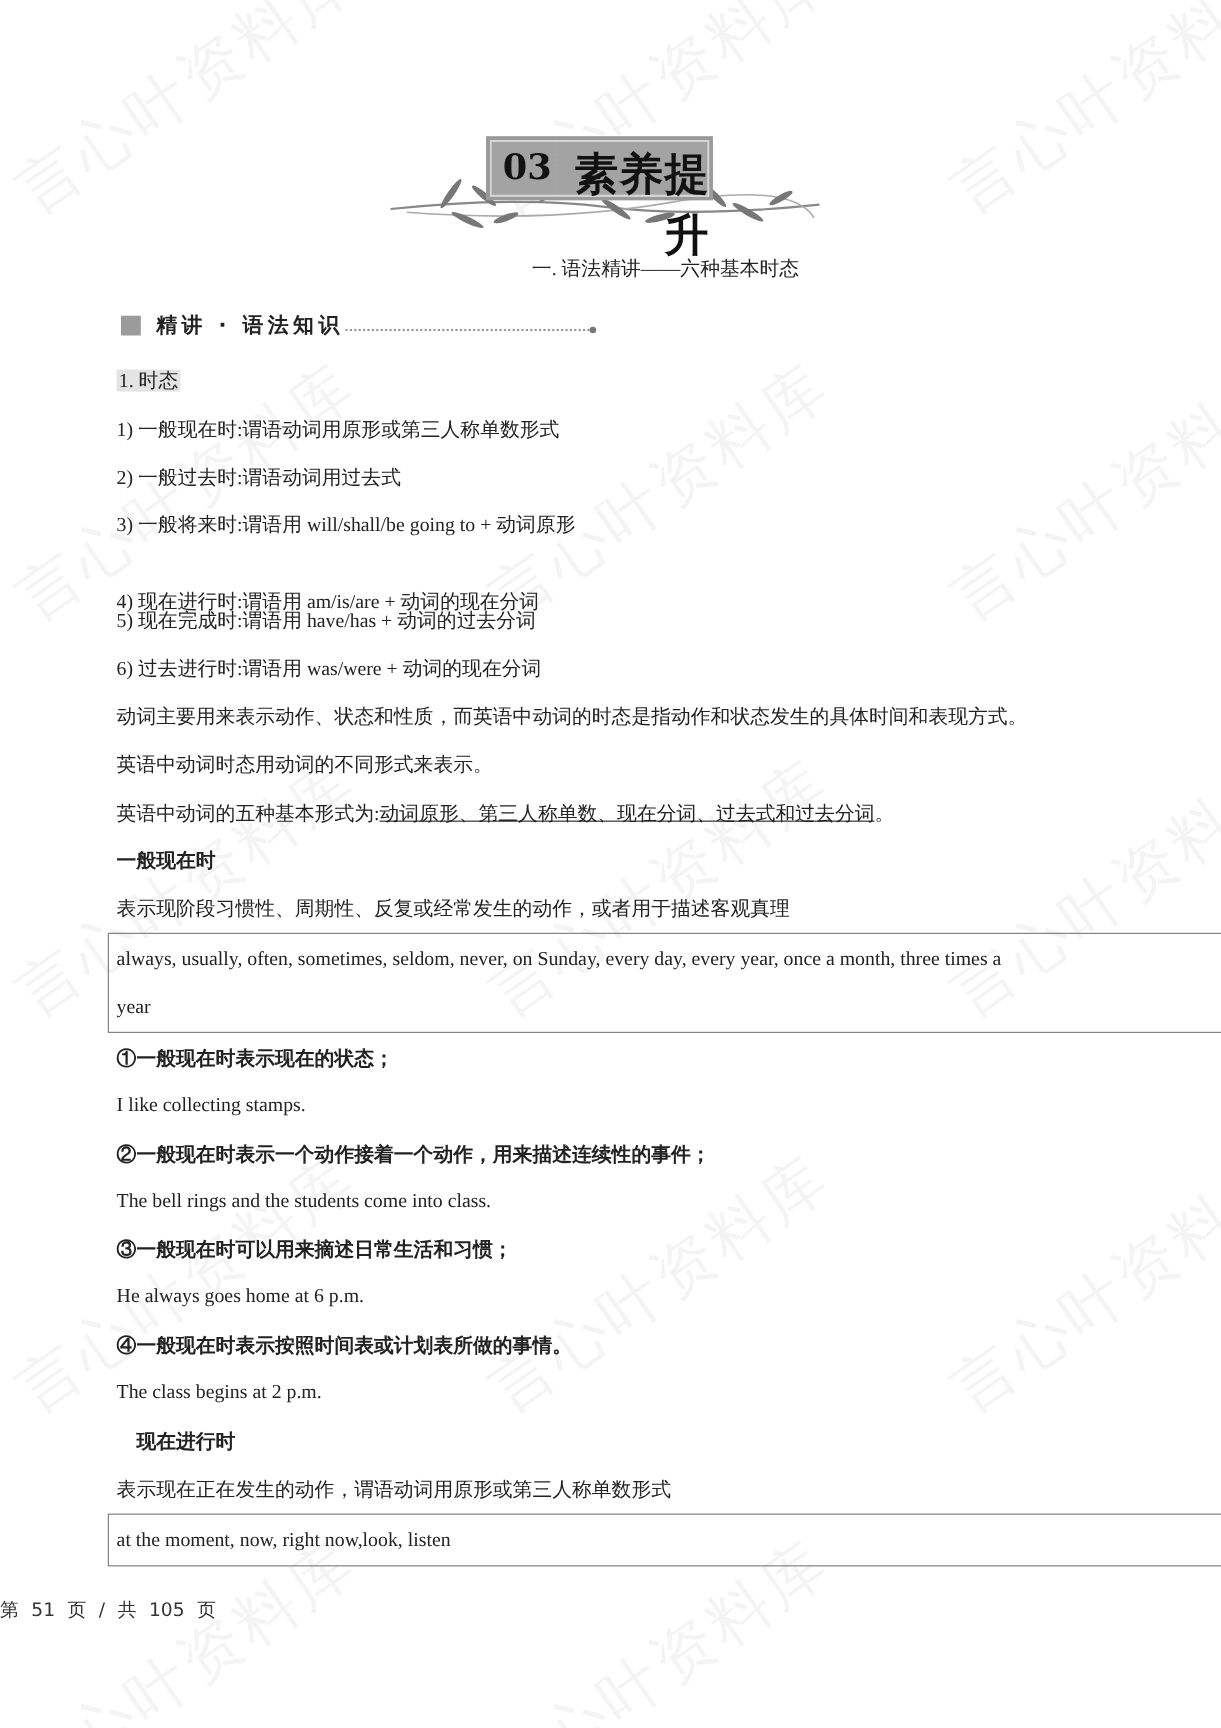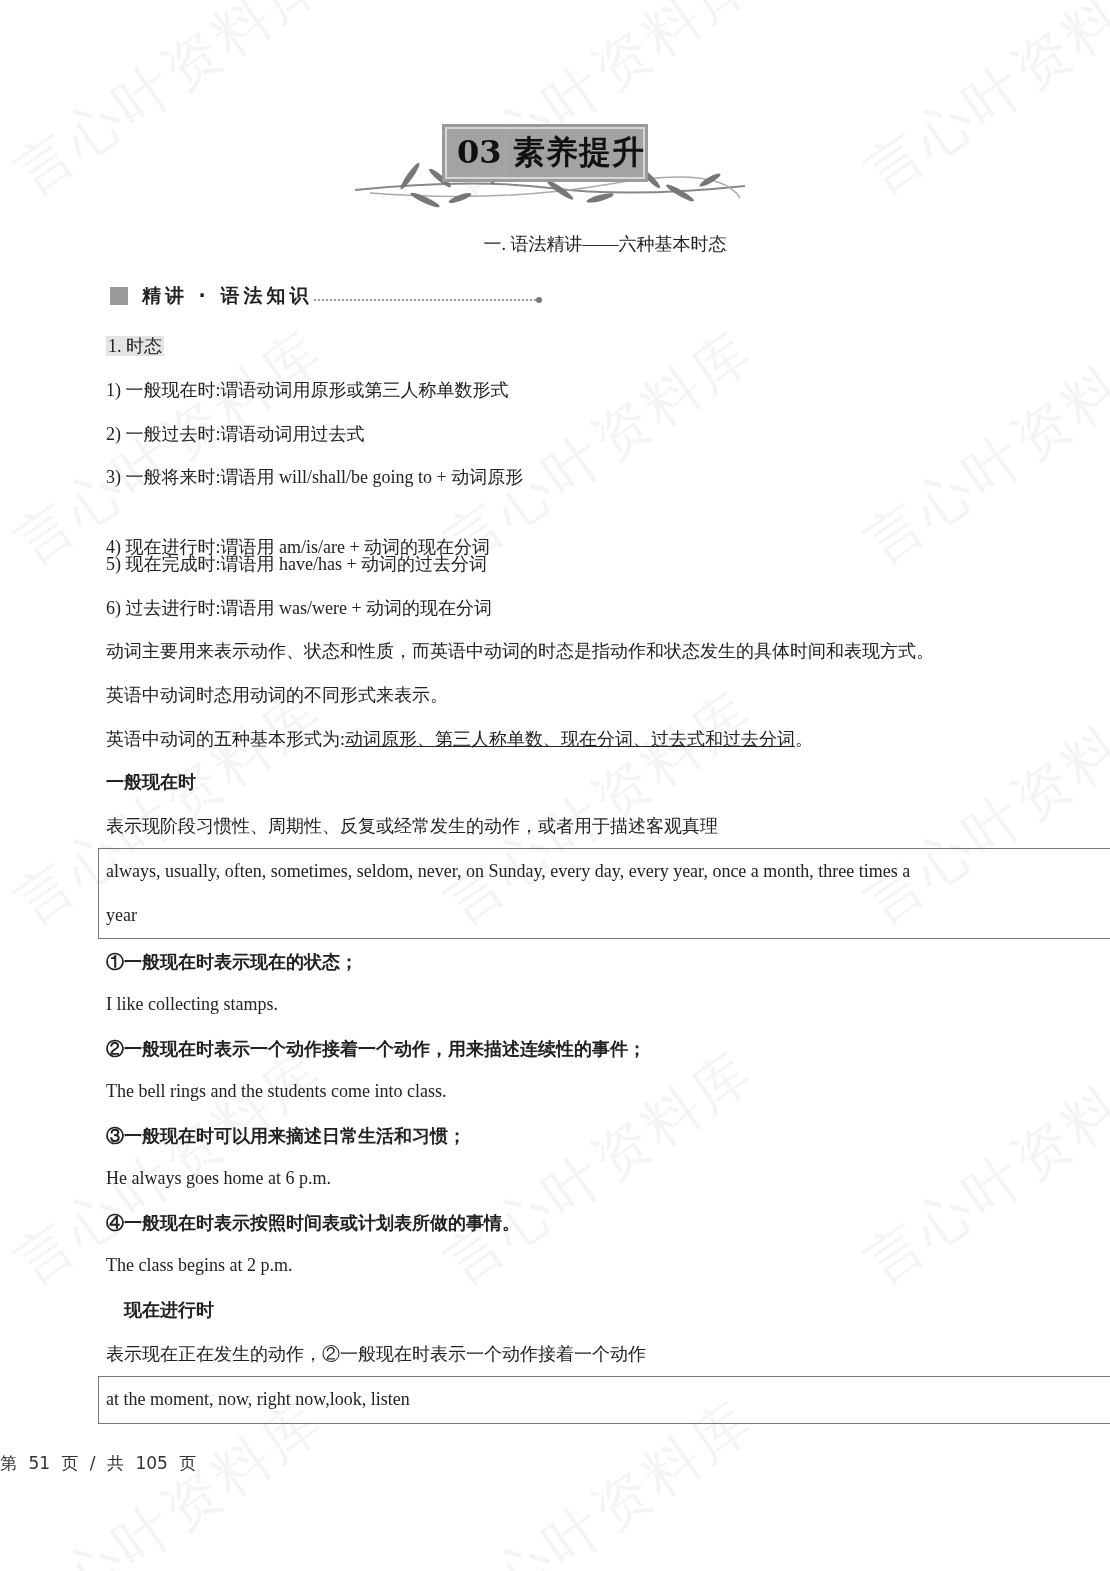--- a/index.html
+++ b/index.html
@@ -17,21 +17,21 @@
     .banner-box {
       position: absolute; left: 92px; top: 6px; width: 200px; height: 52px;
       border: 3px solid #9a9a9a; background: #a3a3a3; box-shadow: 0 0 0 2px #d6d6d6 inset; text-align: right;
     }
     .banner-box .num {
       position: absolute; left: 12px; top: 6px; font-size: 32px; font-weight: bold;
       font-family: "DejaVu Serif", serif; color: #111;
     }
     .banner-box .sep { position: absolute; left: 60px; top: 2px; height: 48px; border-left: 1px dashed #aaa; }
     .banner-box .ttl {
-      position: absolute; left: 68px; top: 4px; font-size: 32px; font-weight: bold;
+      position: absolute; left: 68px; top: 4px; font-size: 40px; font-weight: bold;
       font-family: "DejaVu Sans", sans-serif; color: #111; letter-spacing: 1px;
     }
     .banner svg { position: absolute; left: 0; top: 30px; }
     .section-title {
       position: absolute; top: 232px; left: 0; width: 1110px; text-align: center;
       font-size: 18px; padding-left: 100px; box-sizing: border-box;
     }
     .heading-bar { position: absolute; left: 110px; top: 283px; display: flex; align-items: center; }
     .heading-bar .sq { width: 18px; height: 18px; background: #9b9b9b; margin-right: 14px; }
     .heading-bar .txt {
@@ -134,19 +134,19 @@
 <div class="line bold" style="top:950px;">①一般现在时表示现在的状态；</div>
 <div class="line" style="top:994px;">I like collecting stamps.</div>
 <div class="line bold" style="top:1037px;font-family:Liberation Serif, serif;">②一般现在时表示一个动作接着一个动作，用来描述连续性的事件；</div>
 <div class="line" style="top:1081px;">The bell rings and the students come into class.</div>
 <div class="line bold" style="top:1124px;">③一般现在时可以用来摘述日常生活和习惯；</div>
 <div class="line" style="top:1168px;">He always goes home at 6 p.m.</div>
 <div class="line bold" style="top:1211px;">④一般现在时表示按照时间表或计划表所做的事情。</div>
 <div class="line" style="top:1255px;">The class begins at 2 p.m.</div>
 
 <div class="line bold" style="top:1298px;margin-left:18px;">现在进行时</div>
-<div class="line" style="top:1342px;">表示现在正在发生的动作，②一般现在时表示一个动作接着一个动作</div>
+<div class="line" style="top:1342px;">表示现在正在发生的动作，谓语动词用原形或第三人称单数形式</div>
 
 <div class="box" style="top:1376px; height:48px;">
   <div style="position:absolute; top:12px; left:7px; white-space:nowrap;">at the moment, now, right now,look, listen</div>
 </div>
 
 <div class="footer">第 51 页 / 共 105 页</div>
 
 </body></html>

